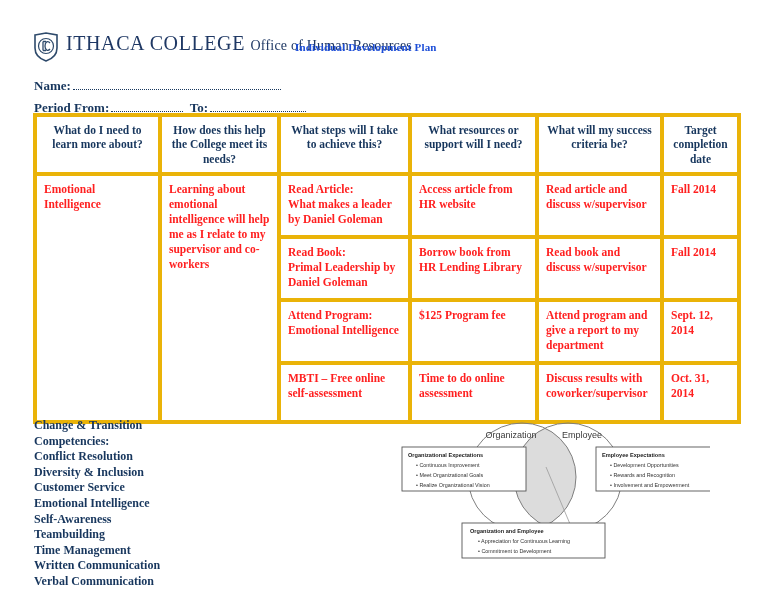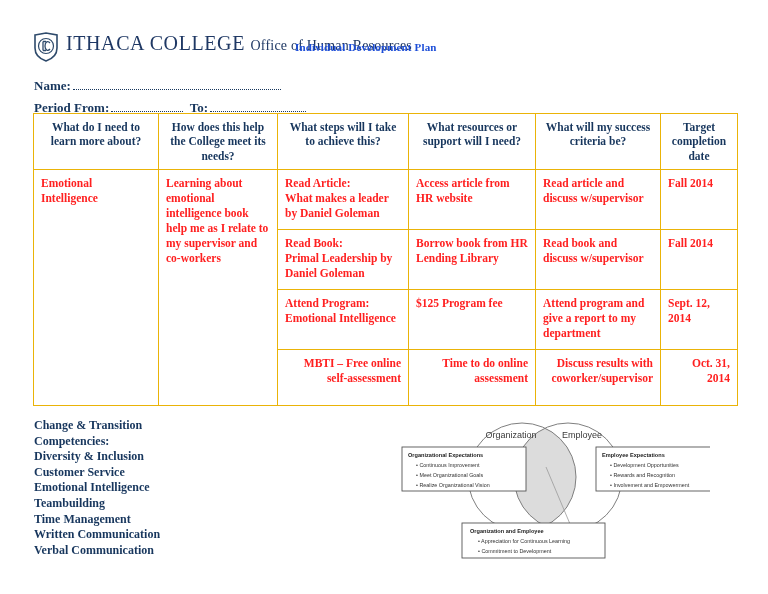--- a/index.html
+++ b/index.html
@@ -99,21 +99,21 @@
   
   table.idp {
     position: absolute;
     left: 33px;
     top: 113px;
     width: 704px;
     border-collapse: collapse;
     table-layout: fixed;
   }
   table.idp td, table.idp th {
-    border: 1px solid #eab308;
+    border: 4px solid #eab308;
     vertical-align: top;
     padding: 6px 7px 3px 7px;
   }
   table.idp th {
     color: #17365D;
     font-size: 11.5px;
     font-weight: bold;
     text-align: center;
     line-height: 1.25;
     height: 46px;
@@ -127,21 +127,21 @@
   }
   .col-1 { width: 125px; }
   .col-2 { width: 119px; }
   .col-3 { width: 131px; }
   .col-4 { width: 127px; }
   .col-5 { width: 125px; }
   .col-6 { width: 77px; }
 
   .rowspan-cell { height: 232px; }
   .body-row td { height: 50px; }
-  .body-row-tall td { height: 46px; text-align: right; }
+  .body-row-tall td { height: 46px; }
 
   
   .competencies {
     position: absolute;
     left: 34px;
     top: 418px;
     font-size: 12px;
     font-weight: bold;
     color: #17365D;
     line-height: 15.6px;
@@ -203,21 +203,21 @@
         <th>How does this help the College meet its needs?</th>
         <th>What steps will I take to achieve this?</th>
         <th>What resources or support will I need?</th>
         <th>What will my success criteria be?</th>
         <th>Target completion date</th>
       </tr>
     </thead>
     <tbody>
       <tr class="body-row">
         <td class="rowspan-cell" rowspan="4">Emotional Intelligence</td>
-        <td class="rowspan-cell" rowspan="4">Learning about emotional intelligence book help me as I relate to my supervisor and co-workers</td>
+        <td class="rowspan-cell" rowspan="4">Learning about emotional intelligence will help me as I relate to my supervisor and co-workers</td>
         <td style="white-space:pre-line">Read Article:
 What makes a leader by Daniel Goleman</td>
         <td>Access article from HR website</td>
         <td>Read article and discuss w/supervisor</td>
         <td>Fall 2014</td>
       </tr>
       <tr class="body-row">
         <td style="white-space:pre-line">Read Book:
 Primal Leadership by Daniel Goleman</td>
         <td>Borrow book from HR Lending Library</td>
@@ -236,23 +236,25 @@
         <td>Time to do online assessment</td>
         <td>Discuss results with coworker/supervisor</td>
         <td>Oct. 31, 2014</td>
       </tr>
     </tbody>
   </table>
 
   <div class="competencies">
     <div>Change &amp; Transition</div>
     <div>Competencies:</div>
+    <div>Conflict Resolution</div>
     <div>Diversity &amp; Inclusion</div>
     <div>Customer Service</div>
     <div>Emotional Intelligence</div>
+    <div>Self-Awareness</div>
     <div>Teambuilding</div>
     <div>Time Management</div>
     <div>Written Communication</div>
     <div>Verbal Communication</div>
   </div>
 
   <svg class="venn" viewBox="0 0 310 165">
 
     <defs>
       <clipPath id="clipL">

